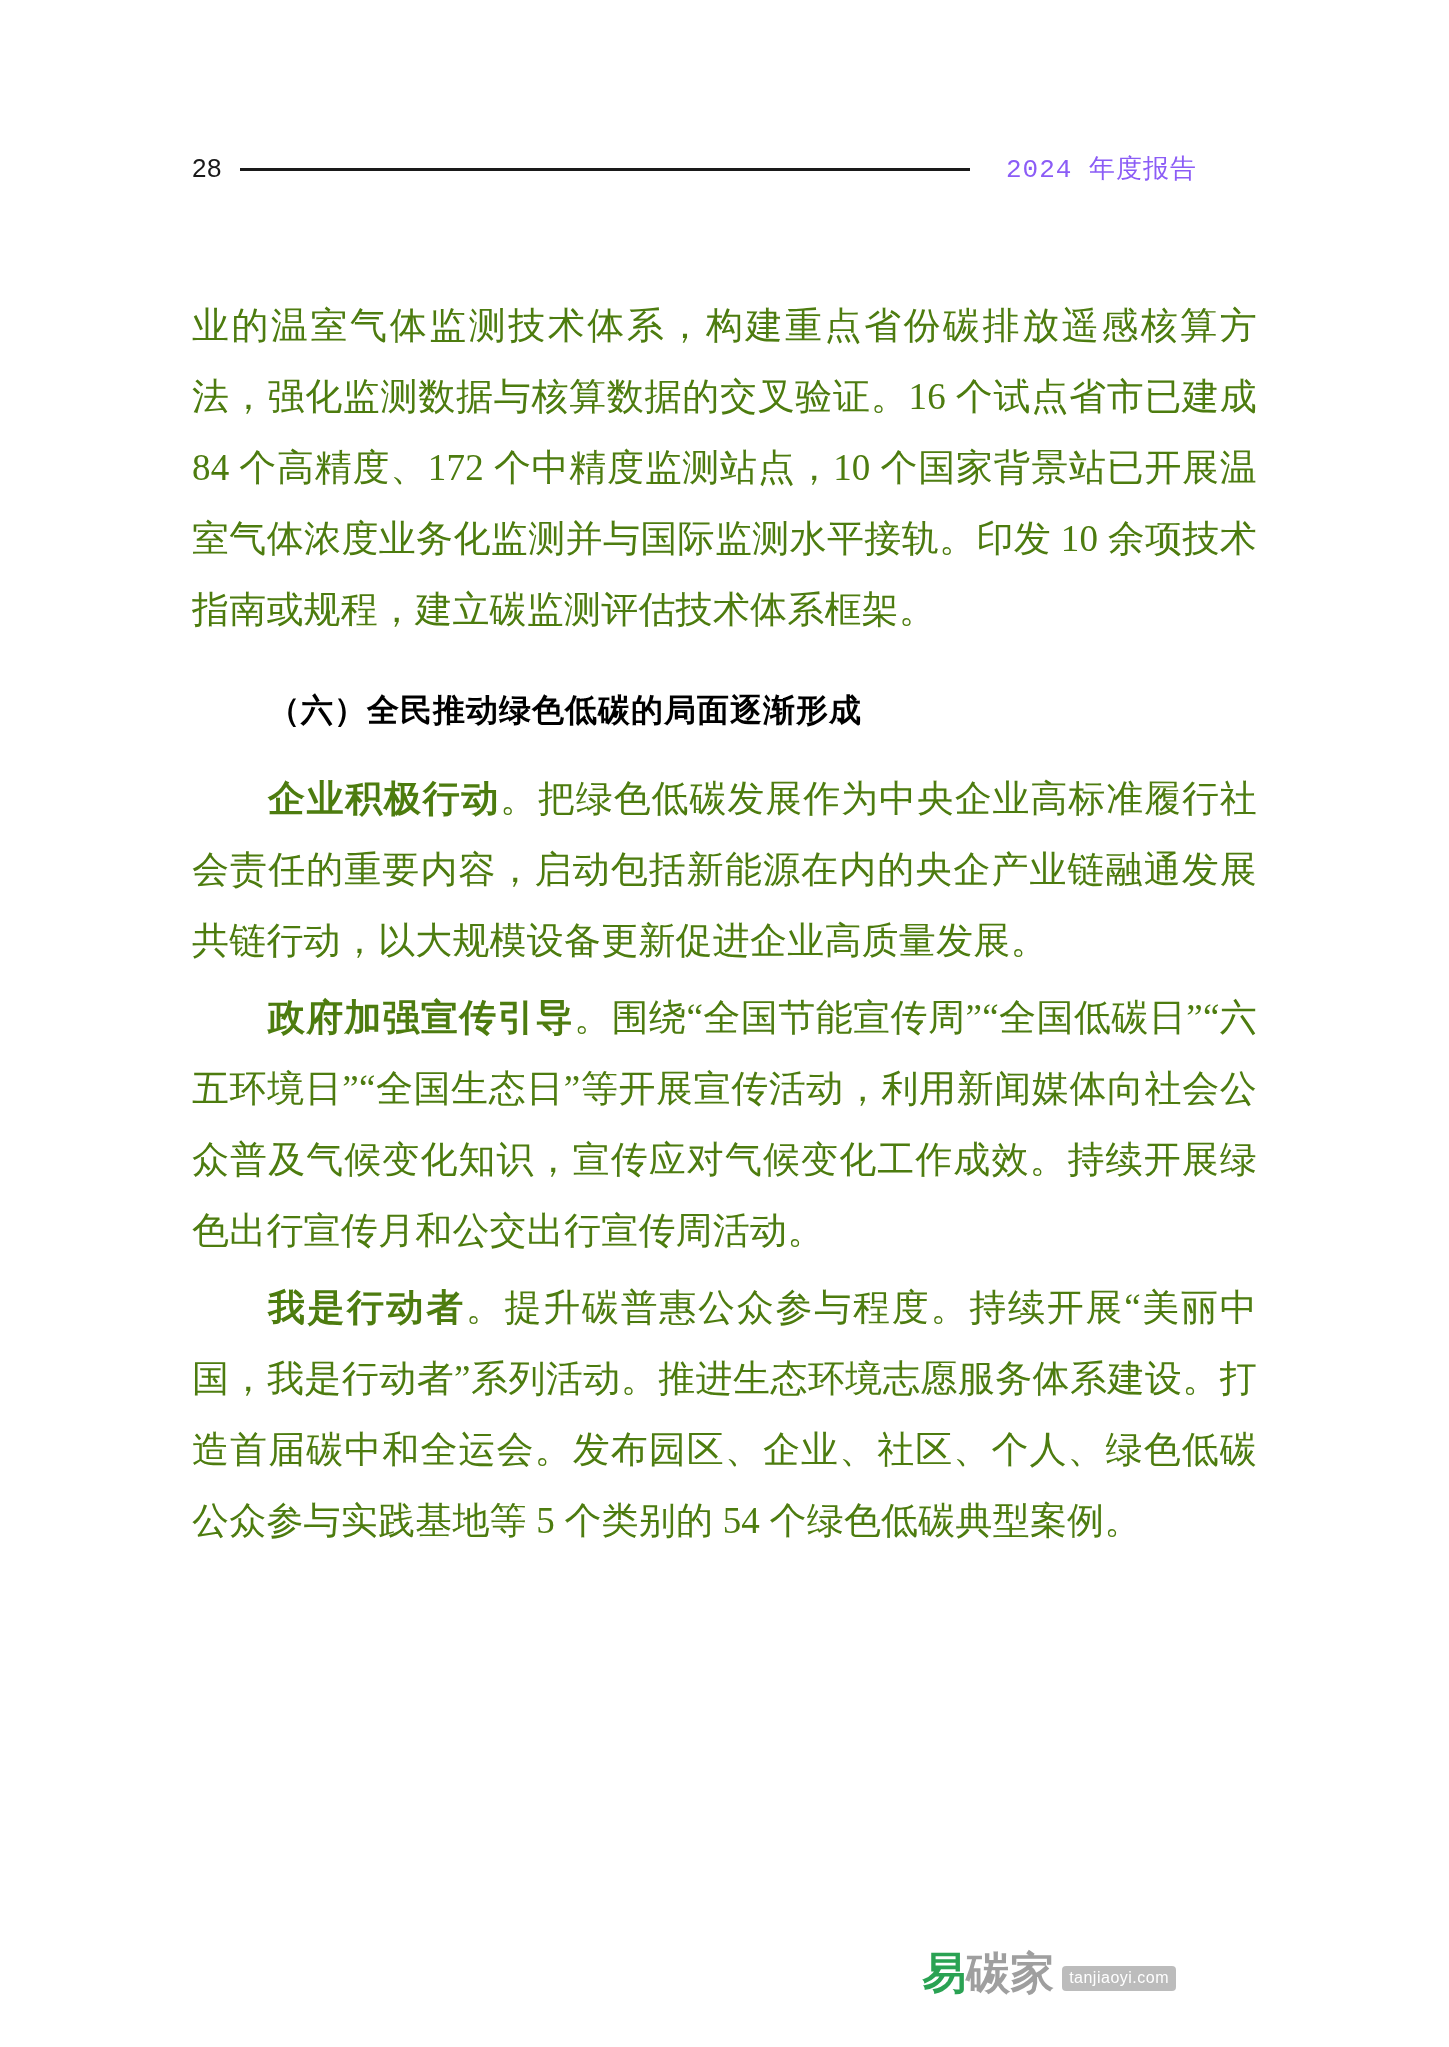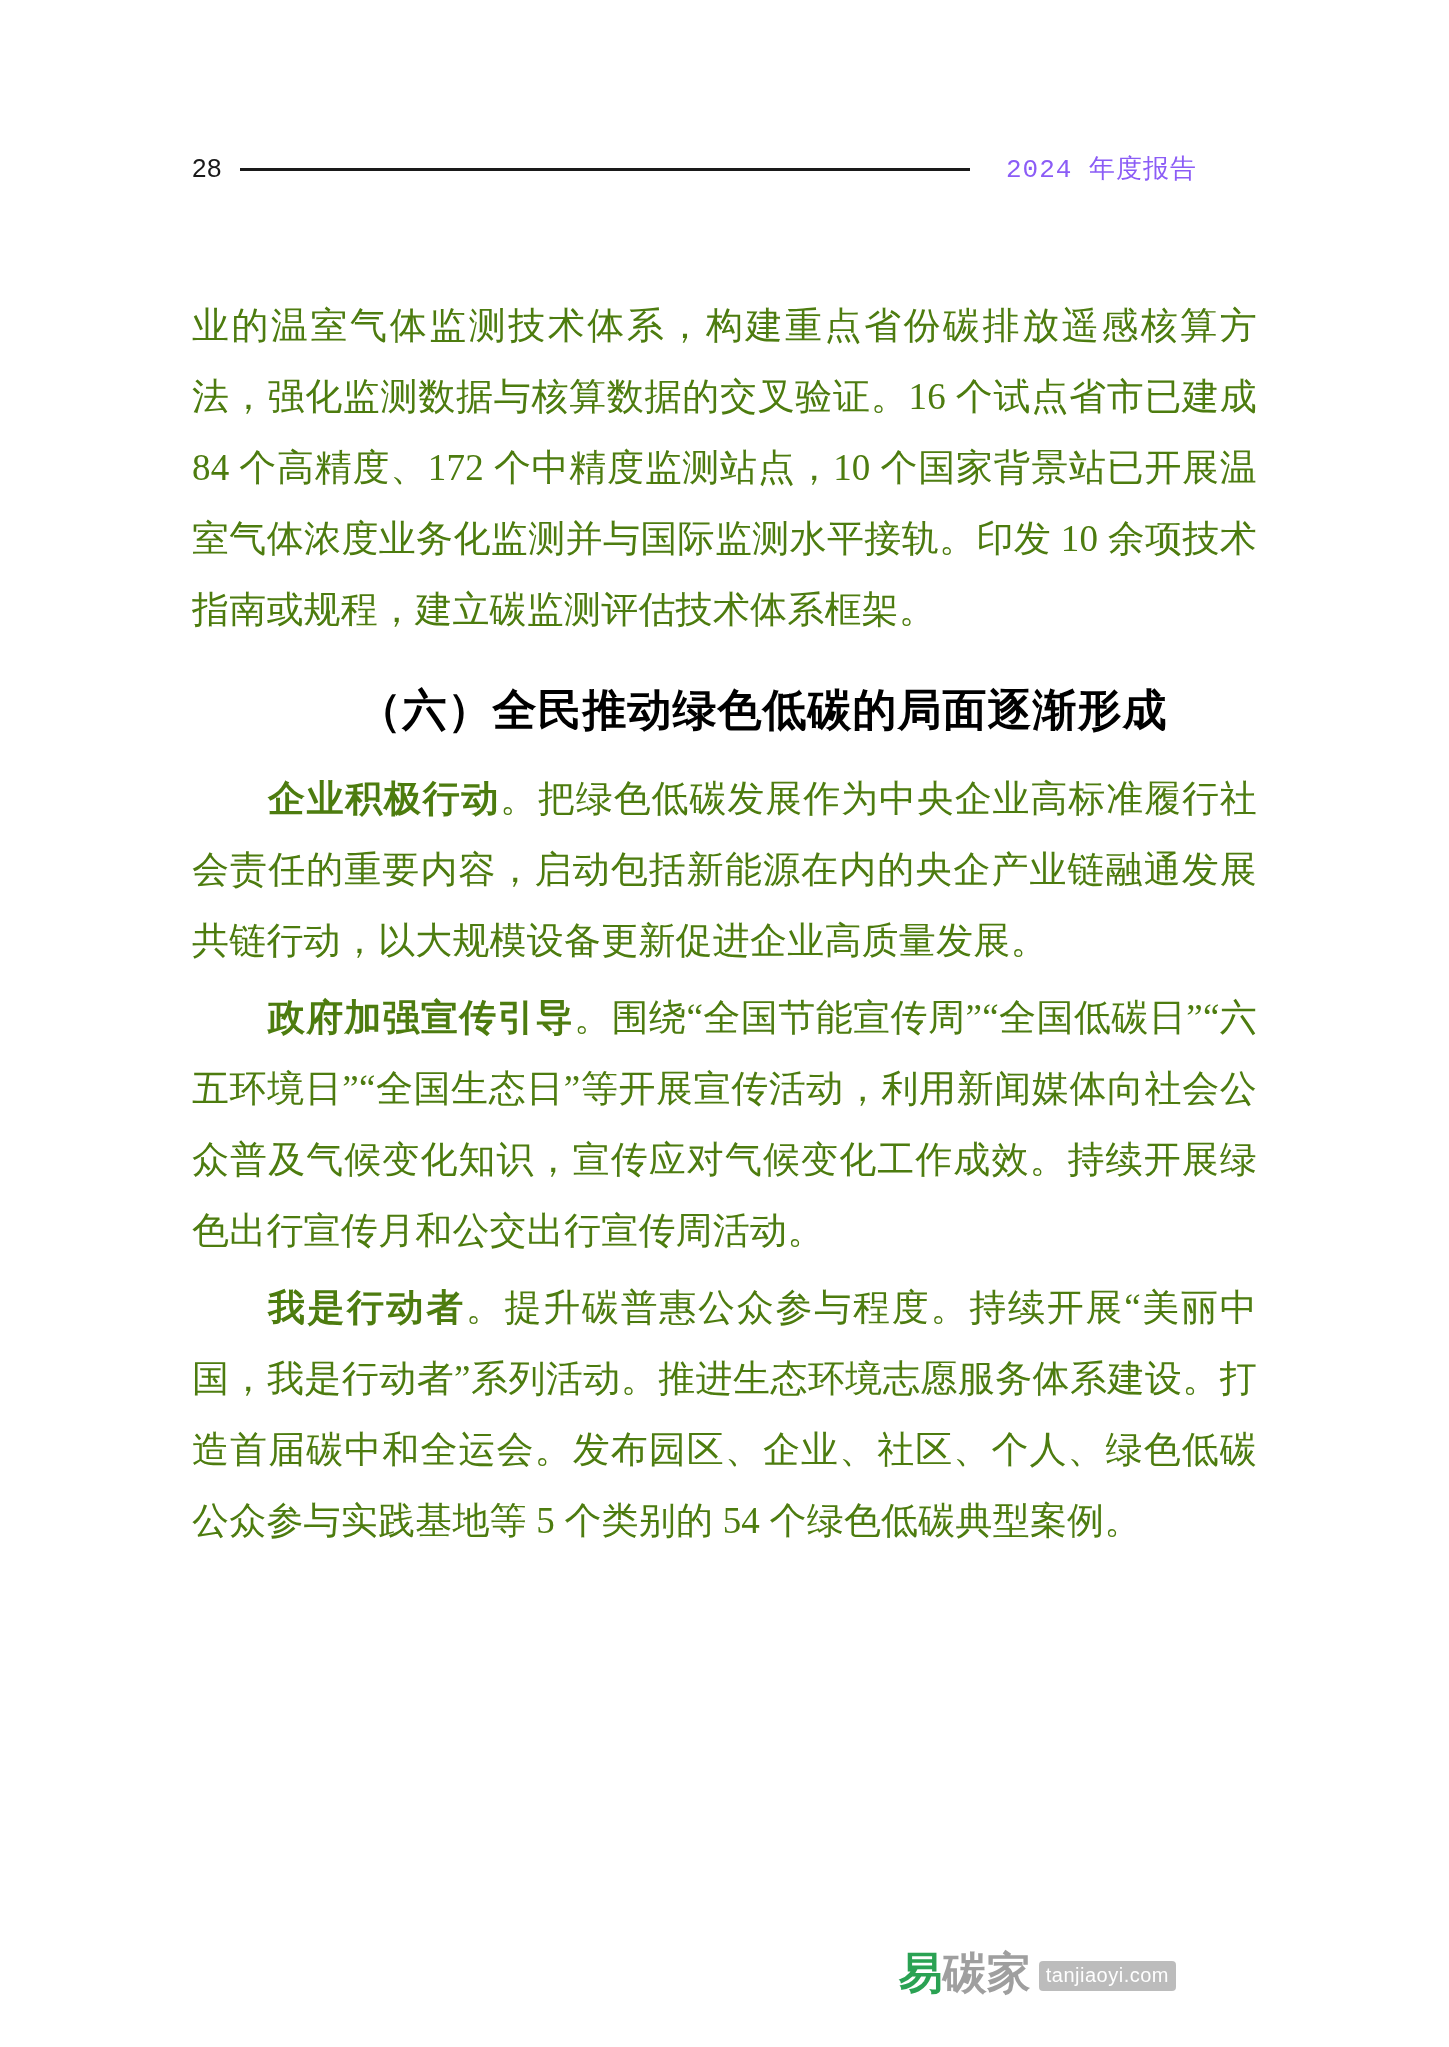--- a/index.html
+++ b/index.html
@@ -79,28 +79,27 @@
   }
   p.body-para.indent {
     text-indent: 76px;
   }
   p.body-para.cont {
     text-indent: 0;
   }
 
   h2.section-heading {
     margin: 30px 0 18px 0;
-    font-size: 44px;
+    font-size: 32px;
     line-height: 70px;
     font-weight: bold;
     font-family: "Liberation Sans", sans-serif;
     text-indent: 76px;
     letter-spacing: 1px;
     color: #000;
-    text-align: center;
   }
 
   .lead {
     font-weight: bold;
     font-family: "Liberation Sans", sans-serif;
     letter-spacing: 1px;
   }
 
   .para-block {
     margin-bottom: 4px;
@@ -132,21 +131,21 @@
     font-weight: bold;
     color: #9a9a9a;
   }
   .wm-jia {
     font-size: 44px;
     font-weight: bold;
     color: #9a9a9a;
   }
   .wm-domain {
     font-family: "Liberation Sans", sans-serif;
-    font-size: 20px;
+    font-size: 16px;
     color: #ffffff;
     background: #b9b9b9;
     border-radius: 4px;
     padding: 3px 7px 4px 7px;
     margin-left: 8px;
     letter-spacing: 0.5px;
     position: relative;
     top: -4px;
   }
 </style>

